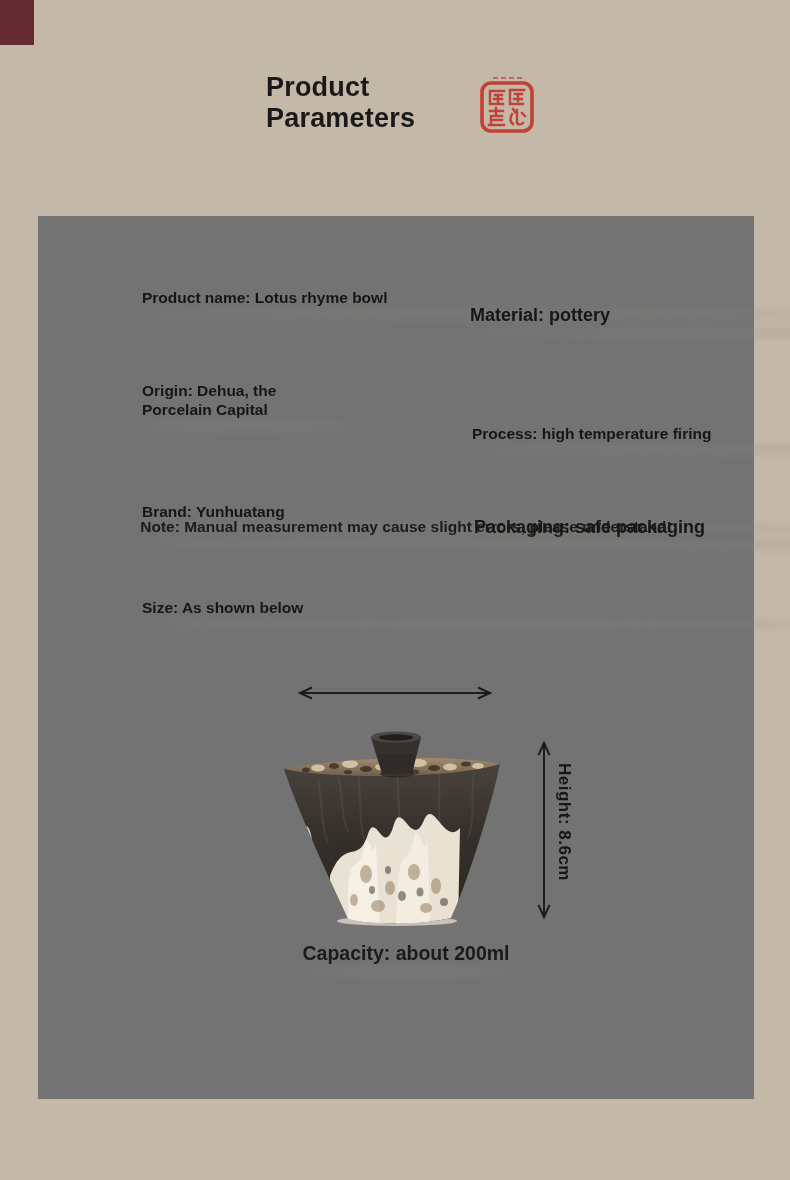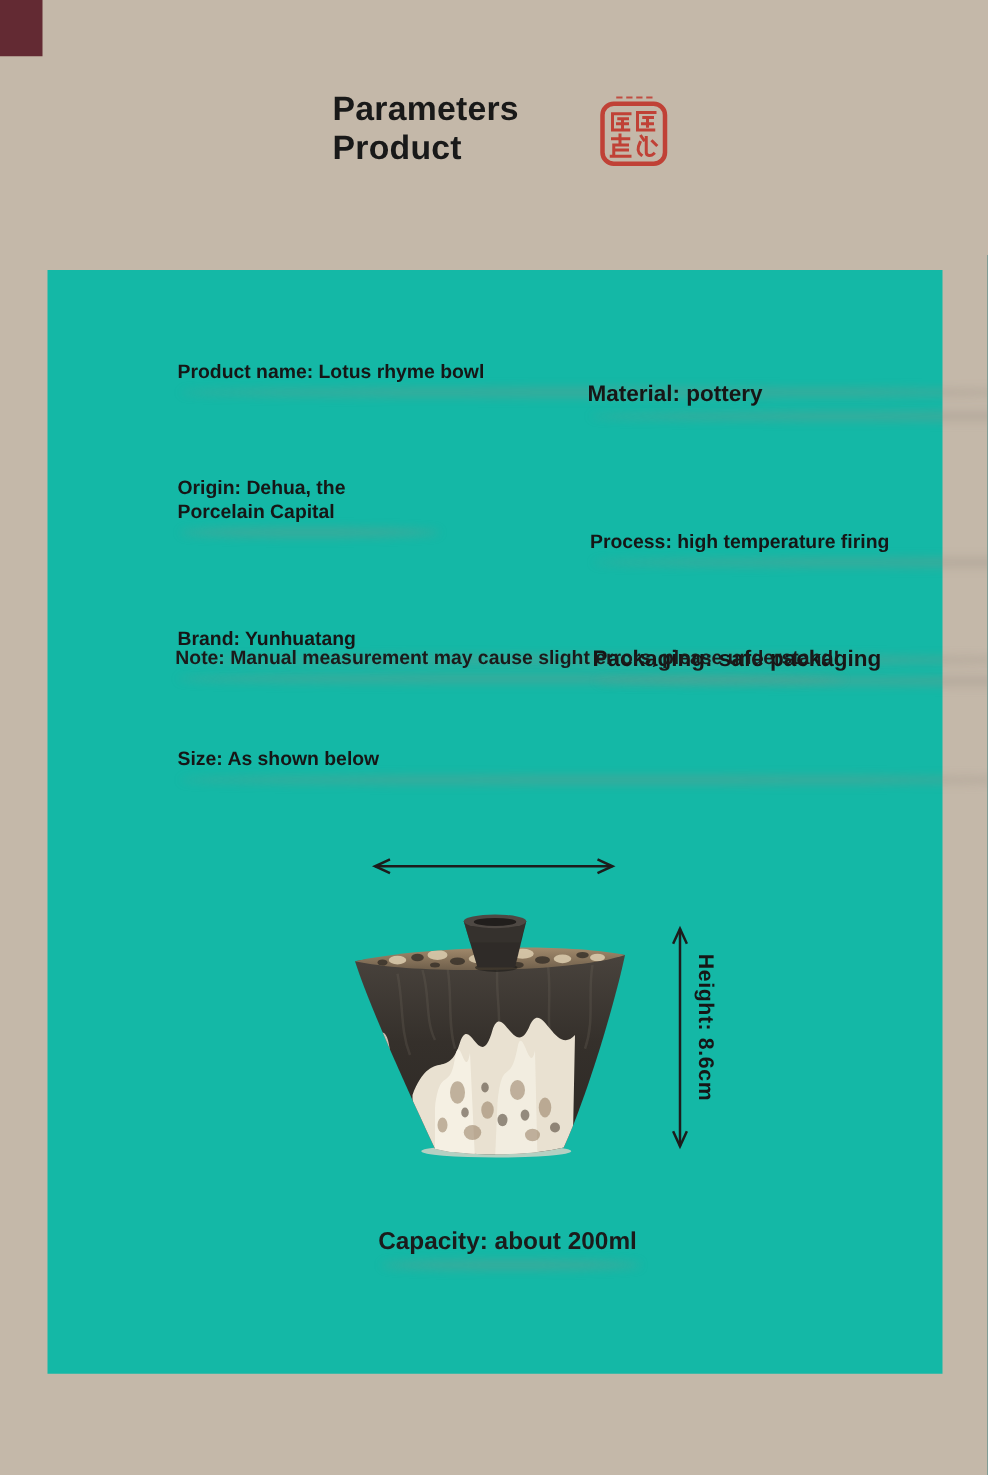--- a/index.html
+++ b/index.html
@@ -10,21 +10,21 @@
   }
   .corner-accent { position:absolute; left:0; top:0; width:34px; height:45px; background:#632a33; }
 
   
   .header-title { position:absolute; left:266px; top:72px; font-size:27px; font-weight:bold; line-height:31px; color:#191919; letter-spacing:0.2px; }
   .header-subtitle { position:absolute; left:267px; top:142px; font-size:17px; font-weight:500; color:#8d8a84; letter-spacing:5.5px; white-space:nowrap; }
 
   .seal { position:absolute; left:479px; top:76px; width:56px; height:60px; }
 
   
-  .card { position:absolute; left:38px; top:216px; width:716px; height:883px; background:#14b8a6; }
+  .card { position:absolute; left:38px; top:216px; width:716px; height:883px; background:#737373; }
 
   .param { position:absolute; font-weight:bold; color:#161616; }
   .param.small { font-size:15.5px; line-height:19px; }
   .param.big   { font-size:18px;   line-height:21px; }
 
   
   .ghost { position:relative; }
   .ghost::after {
     content:""; position:absolute; left:2px; right:-4px; top:100%; margin-top:3px; height:8px;
     background:rgba(148,140,128,0.30); filter:blur(4px); border-radius:50%;
@@ -35,42 +35,42 @@
   .p-row1-left  { left:104px; top:72px;  }
   .p-row1-right { left:432px; top:70px;  }
   .p-row2-left  { left:104px; top:125px; width:206px; }
   .p-row2-right { left:434px; top:130px; }
   .p-row3-left  { left:104px; top:189px; }
   .p-row3-right { left:436px; top:185px; }
   .p-row4-left  { left:104px; top:245px; }
   .p-note       { top:302px; font-size:15.5px; font-weight:bold; }
 
   .width-label    { top:438px; font-size:18px;  font-weight:bold; }
-  .capacity-label { top:726px; font-size:19.5px; font-weight:bold;margin-top:40px; }
+  .capacity-label { top:726px; font-size:19.5px; font-weight:bold; }
 
   .h-arrow  { position:absolute; left:255px; top:470px; }
   .v-arrow  { position:absolute; left:498px; top:520px; }
   .bowl-img { position:absolute; left:240px; top:508px; }
 
   .height-label {
     position:absolute; left:516px; top:547px; height:195px;
     writing-mode:vertical-rl; text-orientation:mixed;
     font-size:17px; font-weight:bold; letter-spacing:0.5px; color:#161616;
   }
 </style>
 </head>
 <body>
 
 <div class="page">
 
   <div class="corner-accent"></div>
 
   <div class="header-title">
+    <div>Product</div>
     <div>Parameters</div>
-    <div>Product</div>
   </div>
 
   <div class="seal">
     <svg width="56" height="60" viewBox="0 0 56 60">
       <g fill="none" stroke="#c04136" stroke-width="1.6" opacity="0.9">
         <path d="M14,2 h5 M22,2 h5 M30,2 h5 M38,2 h5"></path>
       </g>
       <rect x="3" y="7" width="50" height="48" rx="9" fill="none" stroke="#c04136" stroke-width="3.6"></rect>
 
       <g stroke="#c04136" stroke-width="2.4" fill="none" stroke-linecap="square">

